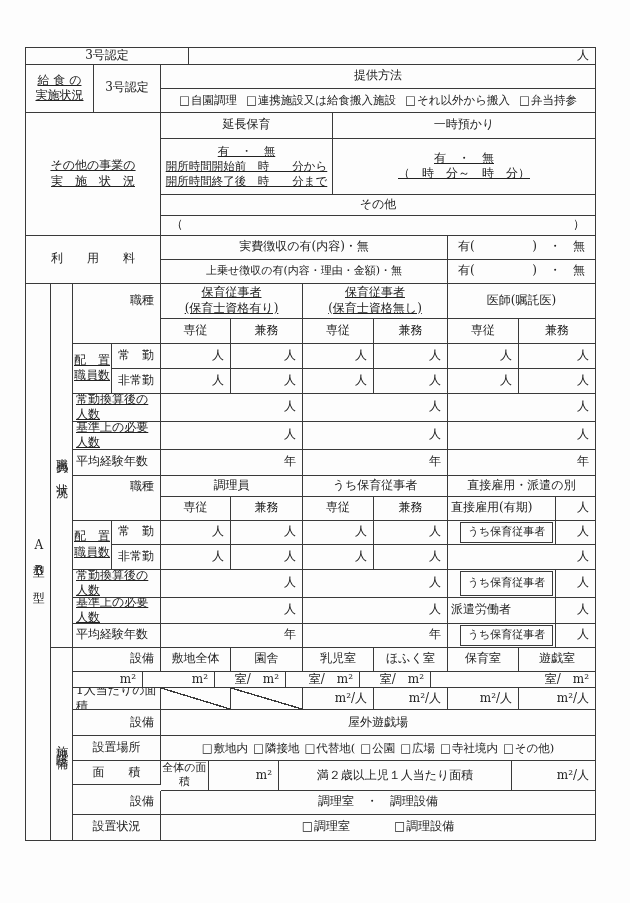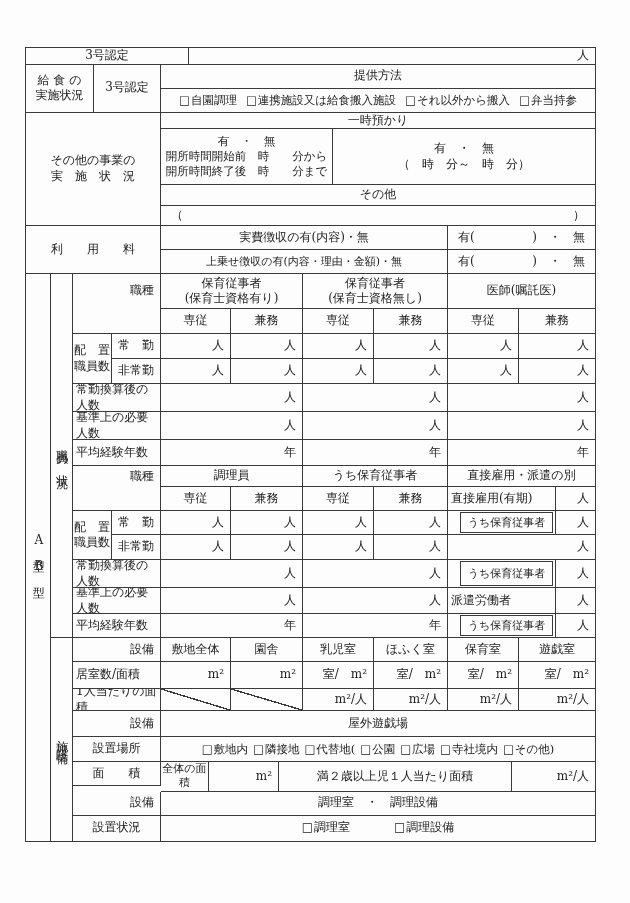--- a/index.html
+++ b/index.html
@@ -6,21 +6,21 @@
   .page{position:relative;width:630px;height:903px;background:#fdfdfd;overflow:hidden;
         font-family:"DejaVu Serif","Liberation Serif",serif;color:#222;}
   .tbl{position:absolute;left:25px;top:47px;width:570px;
        border-top:1.5px solid #3a3a3a;border-left:1.5px solid #3a3a3a;background:#fdfdfd;}
   .row{display:flex;}
   .col{display:flex;flex-direction:column;}
   .grow{flex:1 1 auto;min-width:0;}
   .c{box-sizing:border-box;border-right:1.5px solid #3a3a3a;border-bottom:1.5px solid #3a3a3a;
      display:flex;align-items:center;justify-content:center;text-align:center;
      font-size:12px;line-height:1.3;overflow:hidden;flex-shrink:0;}
-  .pre{white-space:pre-line;}
+  .pre{white-space:pre-line;text-decoration:underline;}
   .l{justify-content:flex-start;text-align:left;padding-left:3px;}
   .r{justify-content:flex-end;text-align:right;padding-right:6px;}
   .top{align-items:flex-start;}
   .pt9{padding-top:9px;} .pt3{padding-top:3px;}
   .f11{font-size:11px;} .f115{font-size:11.5px;}
   .between{justify-content:space-between;padding:0 10px;}
   .vert{writing-mode:vertical-rl;text-orientation:upright;letter-spacing:4px;}
   .chk{gap:9px;} .chk2{gap:5px;} .chk3{gap:44px;}
   .ck{display:inline-flex;align-items:center;white-space:nowrap;}
   .bx{margin-right:1px;}
@@ -72,20 +72,21 @@
         </div>
       </div>
     </div>
   </div>
 
   <div class="row">
     <div class="c pre" style="width:135px">その他の事業の
 実　施　状　況</div>
     <div class="col grow">
       <div class="row">
+        <div class="c" style="width:172px;height:26px">延長保育</div>
         <div class="c grow">一時預かり</div>
       </div>
       <div class="row">
         <div class="c pre f115" style="width:172px;height:56px">有　・　無
 開所時間開始前　時　　分から
 開所時間終了後　時　　分まで</div>
         <div class="c grow pre">有　・　無
 （　時　分～　時　分）</div>
       </div>
       <div class="row">
@@ -361,21 +362,20 @@
             <div class="c r" style="width:88px;height:24px">設備</div>
             <div class="c" style="width:70px">敷地全体</div>
             <div class="c" style="width:72px">園舎</div>
             <div class="c" style="width:71px">乳児室</div>
             <div class="c" style="width:74px">ほふく室</div>
             <div class="c" style="width:71px">保育室</div>
             <div class="c grow">遊戯室</div>
           </div>
 
           <div class="row">
-            <div class="c l" style="width:88px;height:27px">居室数/面積</div>
             <div class="c r" style="width:70px">
                   <span>m²</span>
                 </div>
             <div class="c r" style="width:72px">
                   <span>m²</span>
                 </div>
             <div class="c r" style="width:71px">
                   <span>室/　m²</span>
                 </div>
             <div class="c r" style="width:74px">

